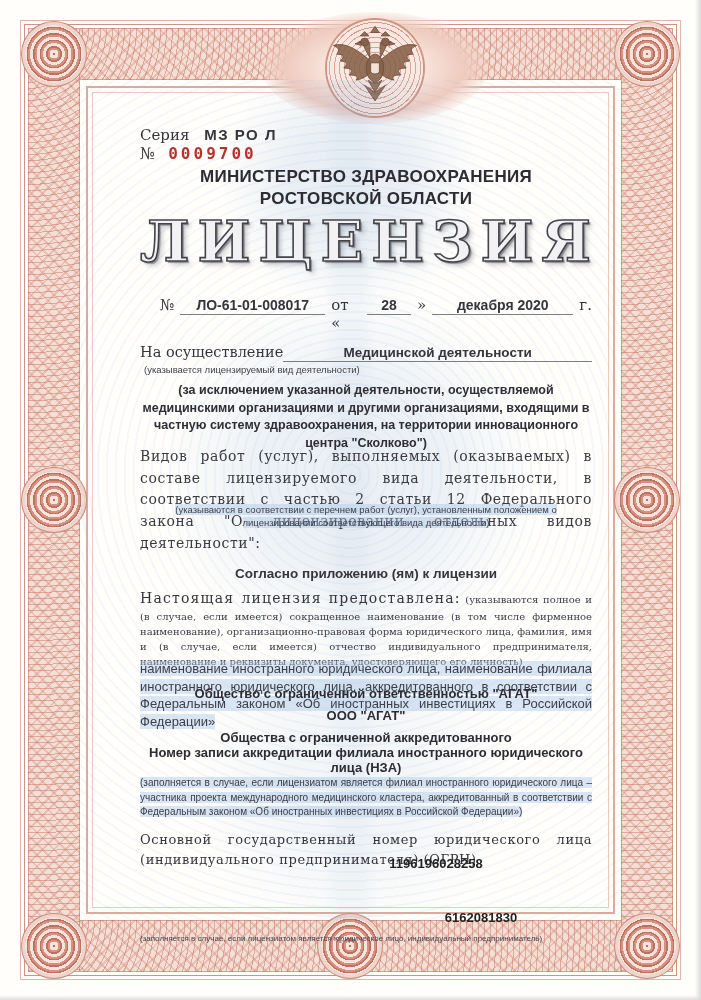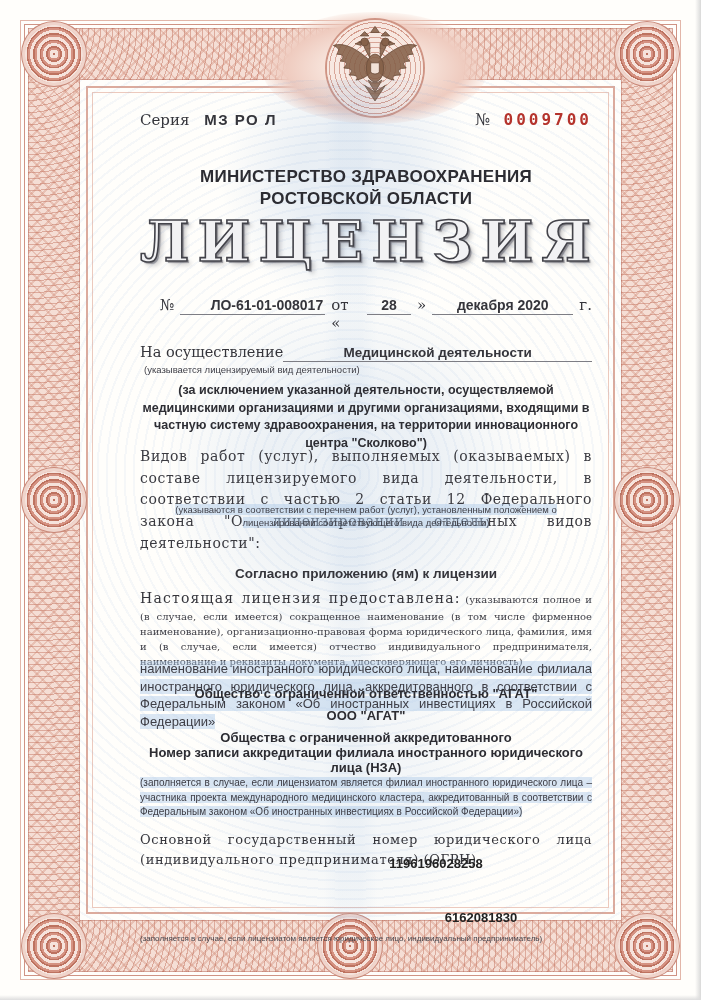--- a/index.html
+++ b/index.html
@@ -74,21 +74,21 @@
   .ministry { font-family:"Liberation Sans",sans-serif; font-weight:bold; font-size:17px;
     line-height:1.3; color:#2c2c32; letter-spacing:0.3px; }
 
   .license-title { font-family:"DejaVu Serif",serif; font-weight:bold; font-size:56px;
     letter-spacing:8px; color:#f2f2f4; -webkit-text-stroke:1.6px #43434a;
     text-shadow: 2px 2px 1px rgba(70,70,82,0.5), 4px 4px 4px rgba(60,60,70,0.25); }
 
   .num-row { display:flex; align-items:baseline; gap:6px; font-size:15px; }
   .fill { border-bottom:1px solid #7d7d84; text-align:center;
     font-family:"Liberation Sans",sans-serif; font-weight:bold; font-size:14px; padding:0 2px 1px; }
-  .w-lic { width:152px;text-align:right; } .w-day { width:46px; } .w-month { width:148px; }
+  .w-lic { width:152px; } .w-day { width:46px; } .w-month { width:148px; }
 
   .activity-row { display:flex; align-items:baseline; font-size:14.5px; }
   .activity-row .fill { flex:1; font-size:13.5px; }
 
   .caption { font-family:Liberation Sans, sans-serif; font-size:9.5px; color:#3e3e46; line-height:1.35; }
   .hl-blue { background:rgba(168,198,232,0.42); box-decoration-break:clone; -webkit-box-decoration-break:clone; }
 
   .note-bold { font-family:"Liberation Sans",sans-serif; font-weight:bold; font-size:12.5px; line-height:1.4; color:#2e2e34; }
 
   .works { font-size:14px; letter-spacing:0.6px; line-height:1.55; color:#3a3a40; }
@@ -149,21 +149,21 @@
         <path d="M55 9 L60 2 L65 9 Z"></path>
         <path d="M55 44 L65 44 L65 55 Q60 59 55 55 Z" fill="#f2e2d8"></path>
       </g>
     </svg>
   </div>
 
   <div class="watermark"></div>
 
   <div class="content">
 
-    <div class="abs series-row" style="top:10px;">
+    <div class="abs series-row" style="top:26px;flex-direction:column;">
       <div class="series-left">
         <span>Серия</span>
         <span class="series-value">МЗ РО Л</span>
       </div>
       <div>
         <span class="doc-no-sign">№</span>
         <span class="doc-no-digits">0009700</span>
       </div>
     </div>
 

